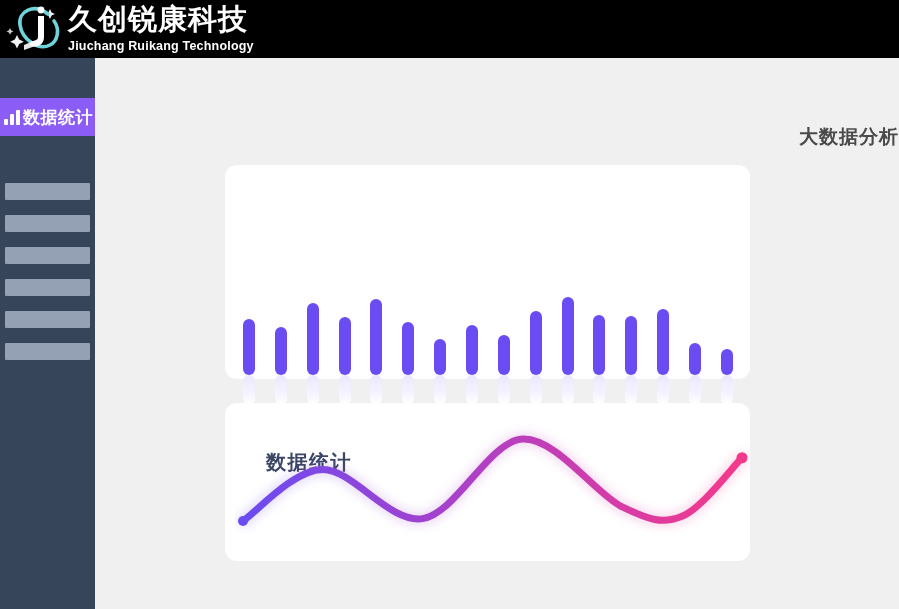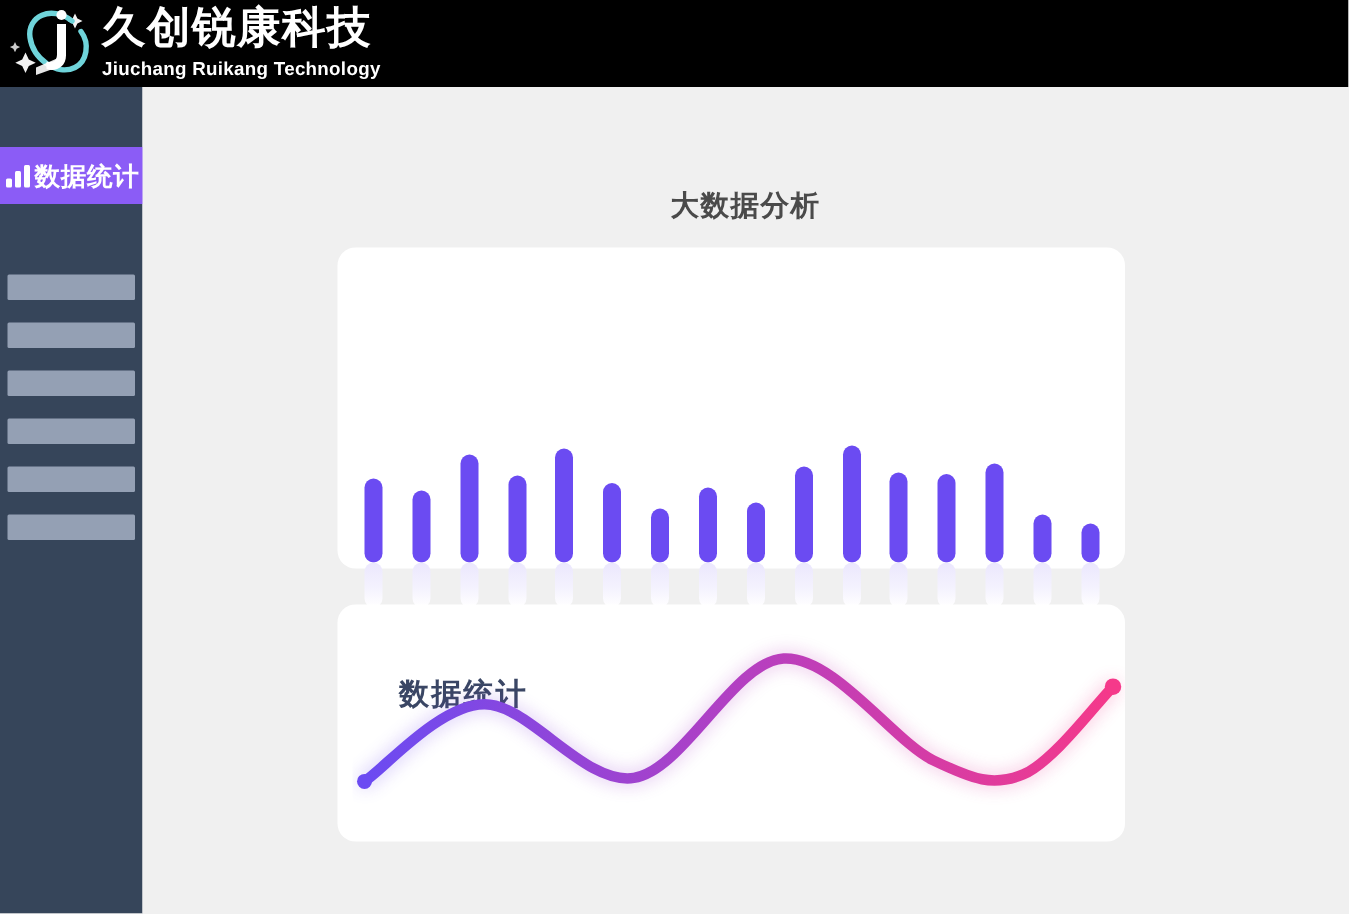--- a/index.html
+++ b/index.html
@@ -57,21 +57,21 @@
     display:flex; flex-direction:column; gap:15px;
   }
   .sb-ph { width:85px; height:17px; background:#94a0b4; border-radius:1px; }
 
   
   #main {
     position:absolute; left:95px; top:58px; width:804px; height:551px;
     background:#f0f0f0;
   }
   #page-title {
-    position:absolute; left:0; top:66px; width:804px; text-align:center;
+    position:absolute; left:0; top:66px; width:804px; text-align:right;
     color:#4a4a4a; font-size:19px; font-weight:bold; letter-spacing:1px;
   }
 
   .card {
     position:absolute; left:130px; width:525px;
     background:#ffffff; border-radius:12px;
   }
   #card-bars  { top:107px; height:214px; }
   #card-trend { top:345px; height:158px; }
 

